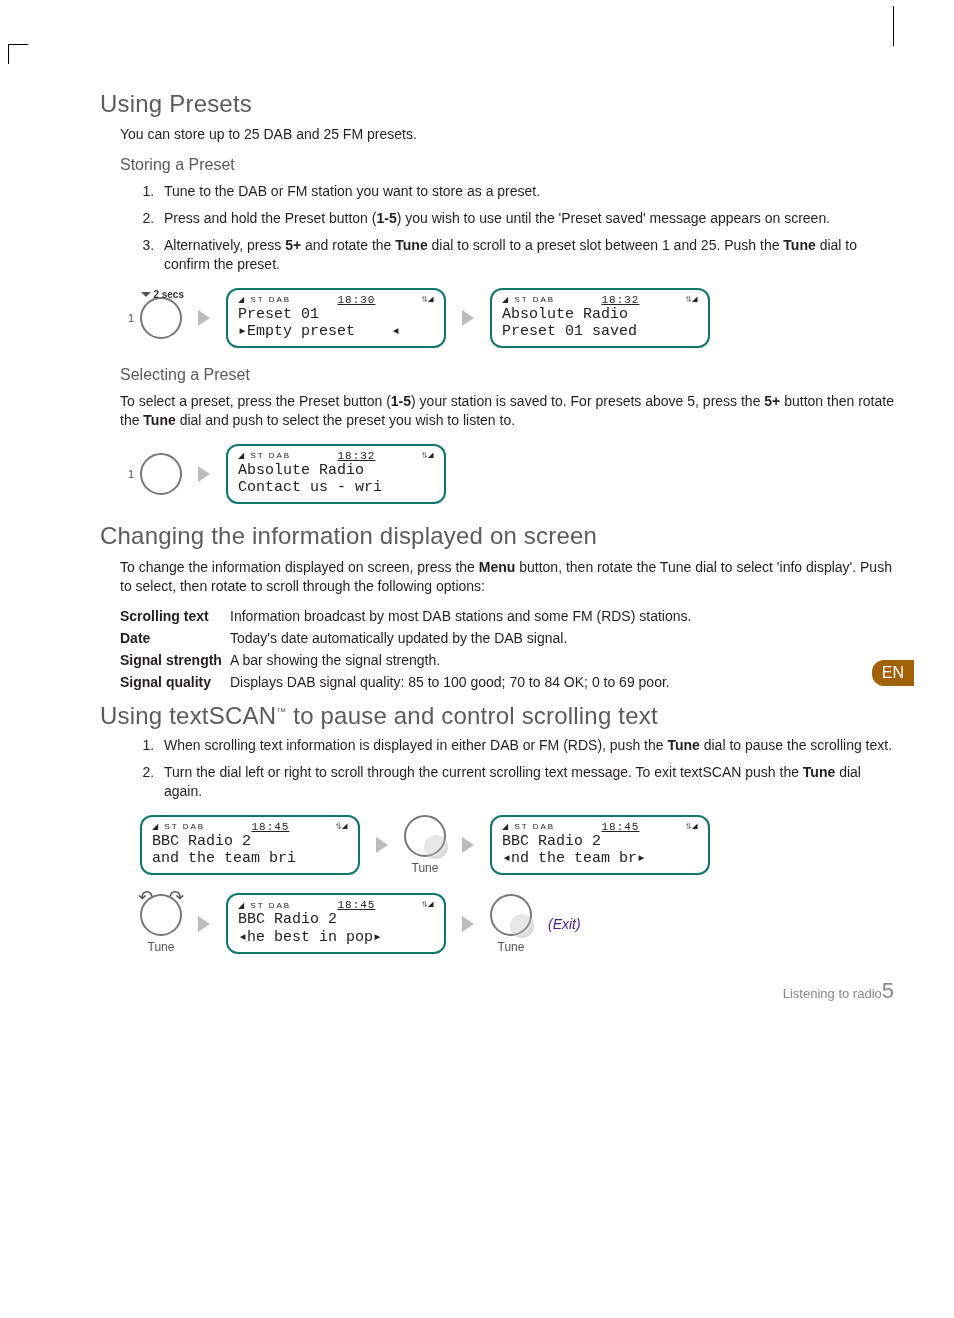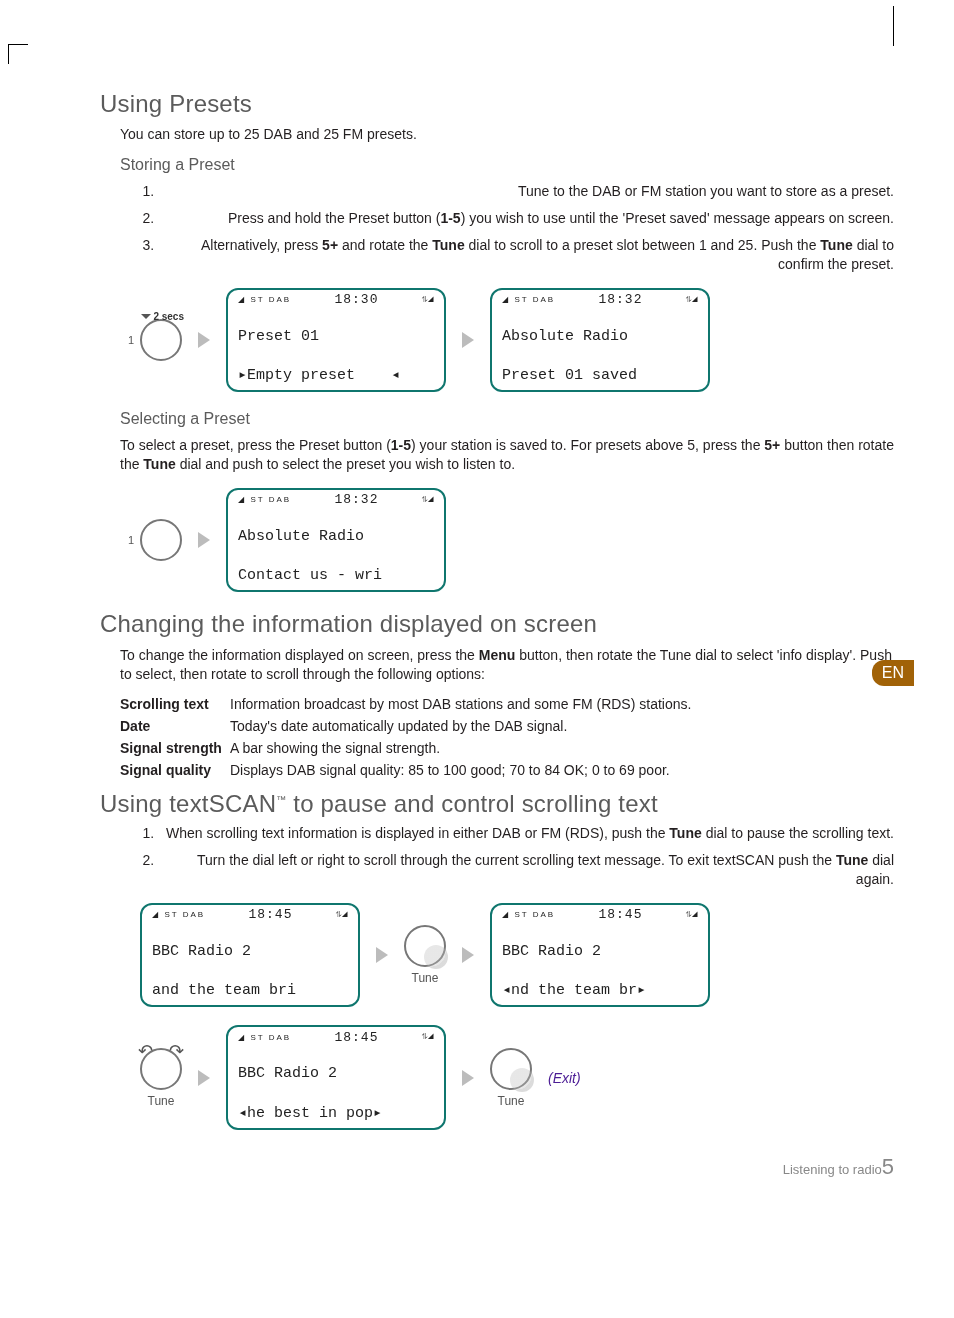--- a/index.html
+++ b/index.html
@@ -31,21 +31,20 @@
   }
   ol {
     margin-left: 40px;
     padding-left: 18px;
     font-size: 14px;
   }
   ol li {
     margin-bottom: 8px;
     line-height: 1.35;
     padding-left: 6px;
-    text-align: right;
   }
   .para {
     font-size: 14px;
     margin: 8px 0 12px 20px;
     line-height: 1.35;
   }
   .b { font-weight: 700; }
   .diagram-row {
     display: flex;
     align-items: center;
@@ -117,28 +116,27 @@
   }
   .lcd-top {
     display: flex;
     justify-content: space-between;
     align-items: center;
     font-size: 8px;
     color:#222;
     height:12px;
   }
   .lcd-top .left-icons { letter-spacing: 2px; }
-  .lcd-top .clock { font-family: "Courier New", monospace; font-size: 13px; letter-spacing:1px; }
+  .lcd-top .clock { font-family: "Courier New", monospace; font-size: 11px; letter-spacing:1px;text-decoration:underline; }
   .lcd-line {
     font-family: "Courier New", monospace;
     font-size: 15px;
     line-height: 1.15;
     white-space: pre;
     color:#222;
-    margin-top:22px;
   }
   .sublabel {
     font-size: 12px;
     color:#555;
     text-align:center;
     margin-top:4px;
   }
   .exit-label{
     font-size:14px;
     font-style:italic;

